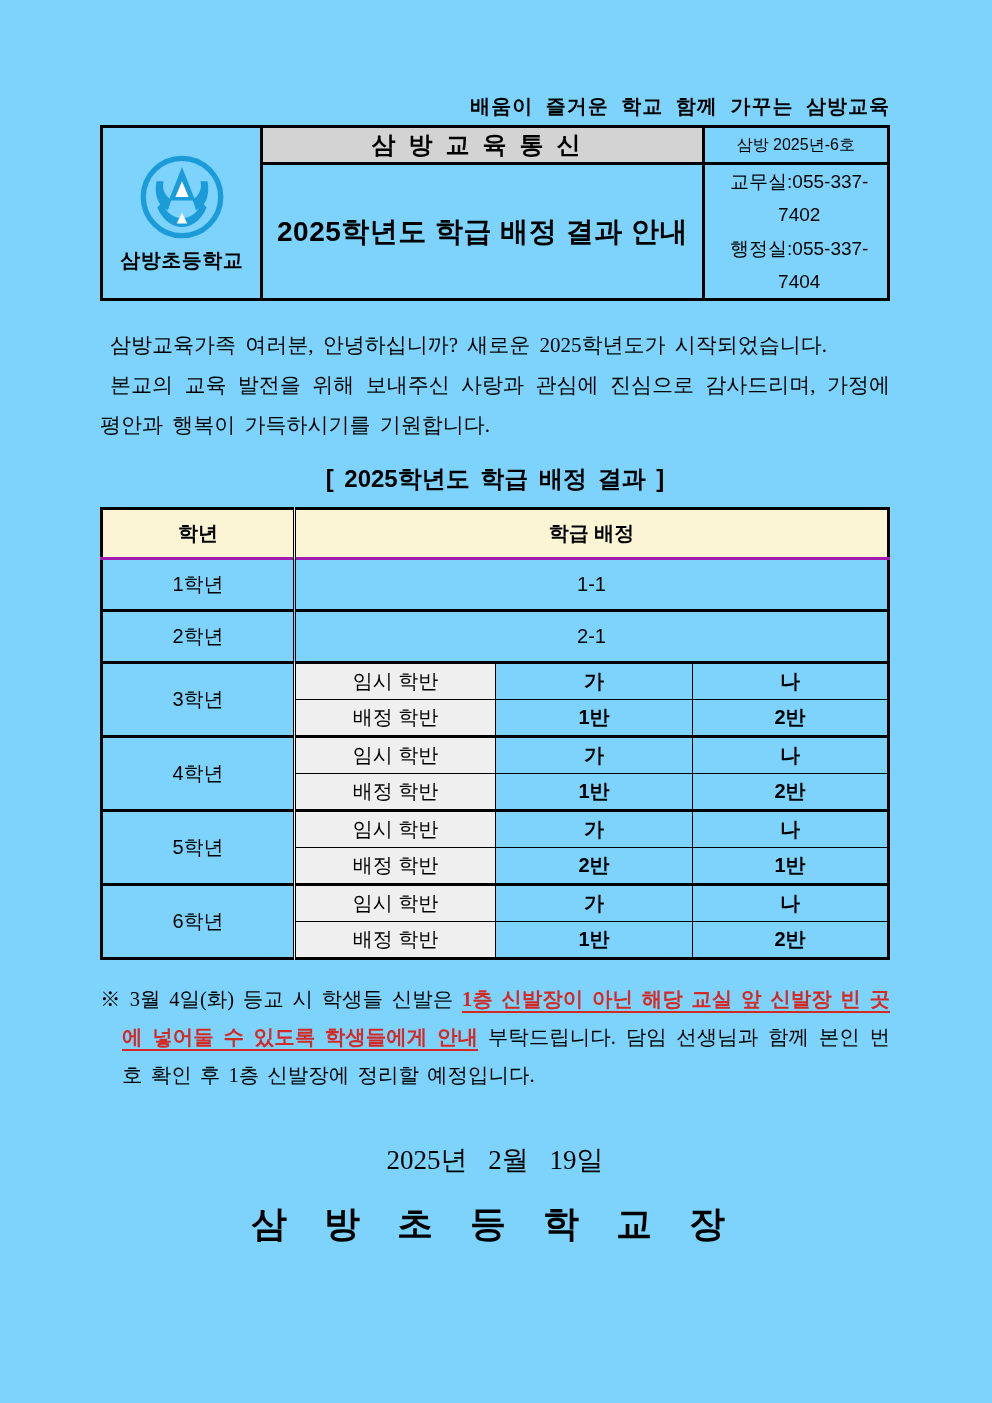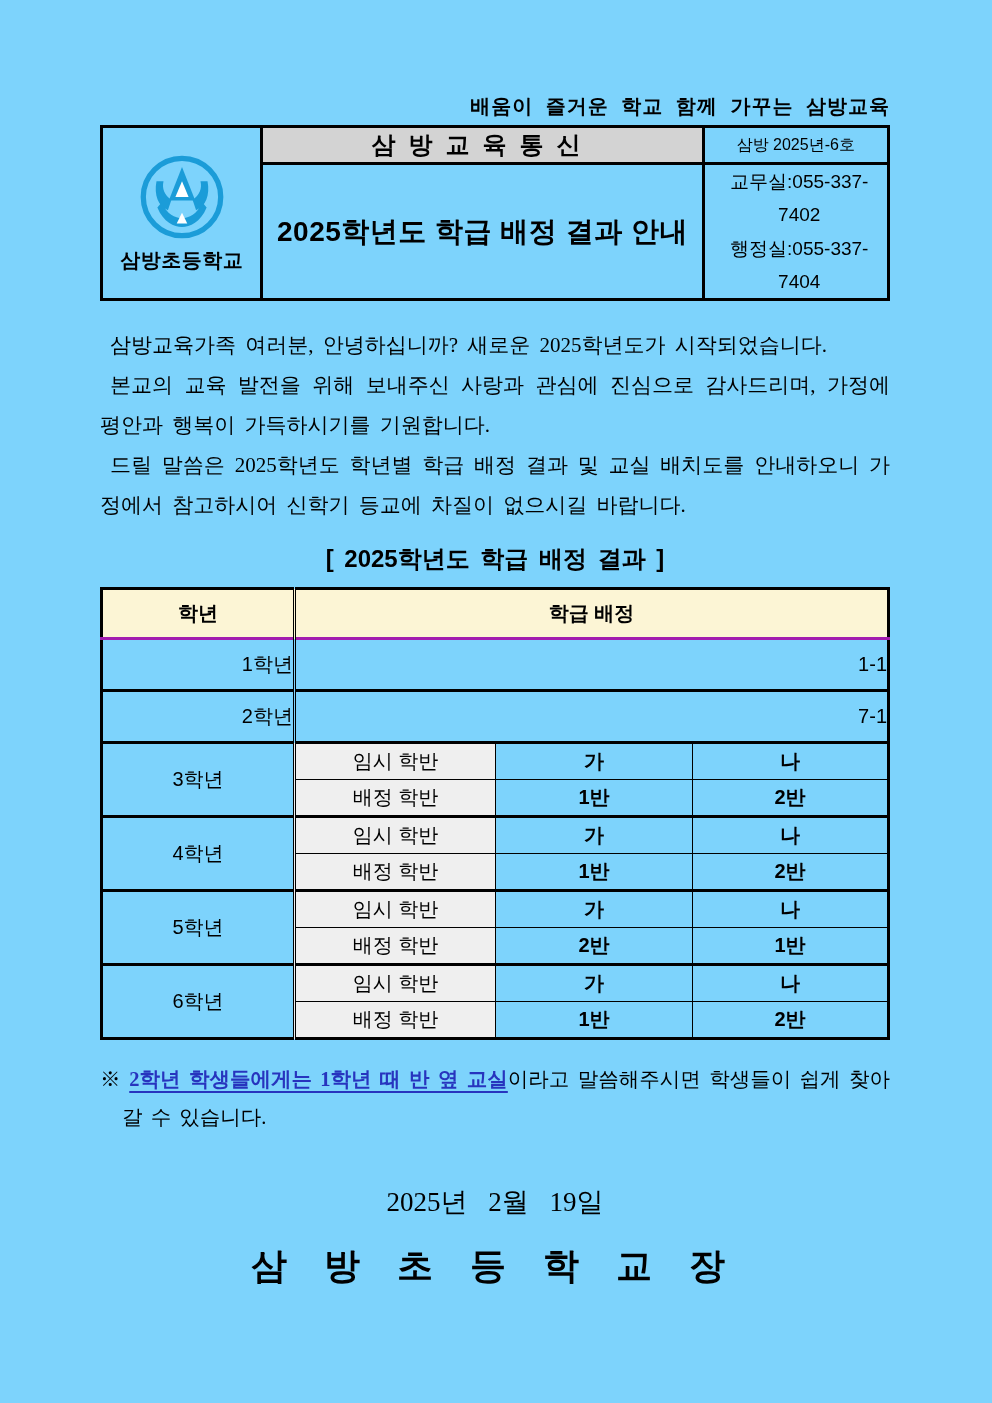--- a/index.html
+++ b/index.html
@@ -113,21 +113,21 @@
     font-size: 20px;
   }
   table.assign-table { border: 3px solid #000; }
   tr.thead td {
     height: 50px;
     background: #fcf5d5;
     font-weight: bold;
     border-bottom: 3px solid #a21caf;
   }
   tr.thick td { border-top: 3px solid #000; }
-  tr.simple td { height: 52px; text-align: right; }
+  tr.simple td { height: 52px; }
   td.c1 { border-right: 3px double #000 !important; }
   td.lbl { background: #efefef; height: 37px; }
   td.val { font-weight: bold; }
   
   .notes { margin-top: 20px; }
   .note {
     font-size: 20.5px;
     line-height: 38px;
     padding-left: 22px;
     text-indent: -22px;
@@ -199,21 +199,20 @@
         <div>교무실:055-337-7402</div>
         <div>행정실:055-337-7404</div>
       </td>
     </tr>
   </tbody>
     </table>
 
   <div class="body-text">
     <p>삼방교육가족 여러분, 안녕하십니까? 새로운 2025학년도가 시작되었습니다.</p>
     <p>본교의 교육 발전을 위해 보내주신 사랑과 관심에 진심으로 감사드리며, 가정에 평안과 행복이 가득하시기를 기원합니다.</p>
-    <p>드릴 말씀은 2025학년도 학년별 학급 배정 결과 및 교실 배치도를 안내하오니 가정에서 참고하시어 신학기 등교에 차질이 없으시길 바랍니다.</p>
   </div>
 
   <div class="table-title">[ 2025학년도 학급 배정 결과 ]</div>
 
   <table class="assign-table">
     <colgroup>
       <col style="width:192px">
         <col style="width:200px">
         <col style="width:196px">
         <col style="width:195px">
@@ -222,21 +221,21 @@
         <tr class="thead">
       <td class="c1">학년</td>
       <td colspan="3">학급 배정</td>
     </tr>
     <tr class="thick simple">
       <td class="c1">1학년</td>
       <td colspan="3">1-1</td>
     </tr>
     <tr class="thick simple">
       <td class="c1">2학년</td>
-      <td colspan="3">7-1</td>
+      <td colspan="3">2-1</td>
     </tr>
 
     <tr class="thick">
       <td class="c1" rowspan="2">3학년</td>
       <td class="lbl">임시 학반</td>
       <td class="val">가</td>
       <td class="val">나</td>
     </tr>
     <tr>
       <td class="lbl">배정 학반</td>
@@ -278,20 +277,20 @@
       <td class="lbl">배정 학반</td>
       <td class="val">1반</td>
       <td class="val">2반</td>
     </tr>
   </tbody>
     </table>
 
   <div class="notes">
     <div class="note">
       <span>※</span>
-      <span class="seg-blue">2학년 학생들에게는 1학년 때 반 옆 교실</span><span>이라고 말씀해주시면 학생들이 쉽게 찾아갈 수 있습니다.</span>
+      <span>3월 4일(화) 등교 시 학생들 신발은 </span><span class="seg-red">1층 신발장이 아닌 해당 교실 앞 신발장 빈 곳에 넣어둘 수 있도록 학생들에게 안내</span><span> 부탁드립니다. 담임 선생님과 함께 본인 번호 확인 후 1층 신발장에 정리할 예정입니다.</span>
     </div>
   </div>
 
   <div class="doc-date">2025년 2월 19일</div>
   <div class="signature">삼 방 초 등 학 교 장</div>
 
 </div>
 
 </body></html>

